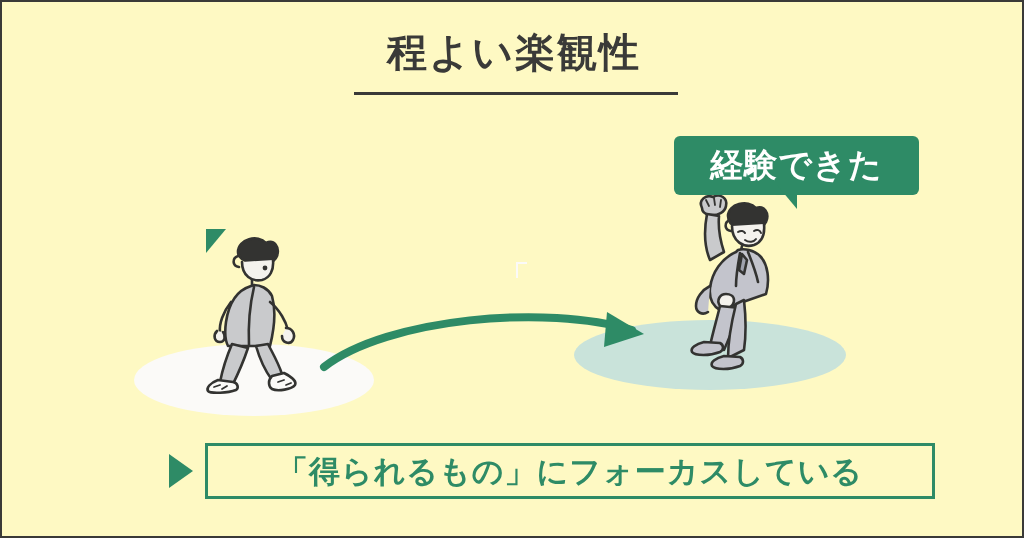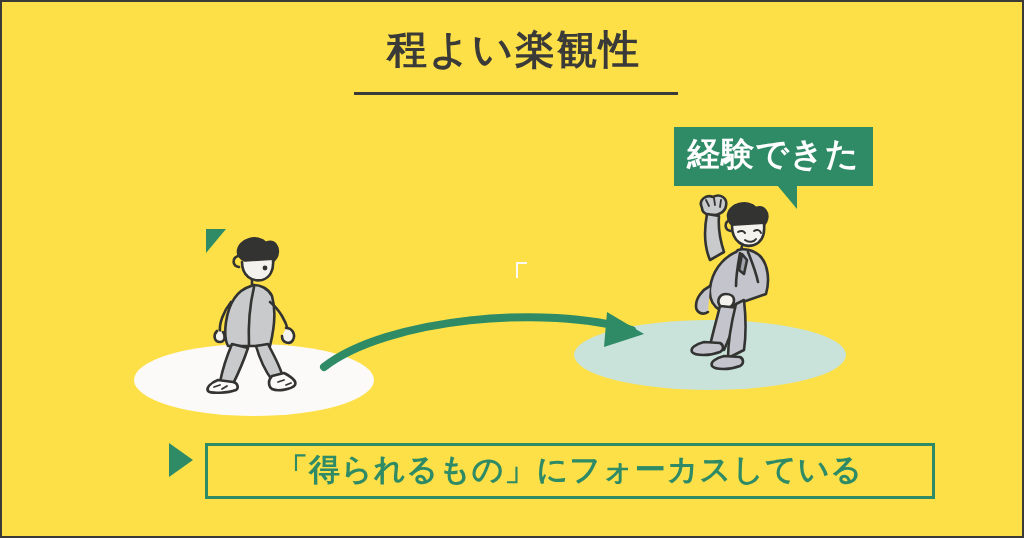--- a/index.html
+++ b/index.html
@@ -4,25 +4,25 @@
 <style>
   html, body {
     margin: 0;
     padding: 0;
     background: #ffffff;
   }
   #canvas {
     position: relative;
     width: 1024px;
     height: 538px;
-    background: #fde047;
+    background: #fef9c3;
     box-sizing: border-box;
     border: 2px solid #3A3A38;
     overflow: hidden;
-    font-family: Liberation Mono, monospace;
+    font-family: Liberation Serif, serif;
   }
 
   
   #title-block {
     position: absolute;
     left: 0;
     top: 26px;
     width: 1024px;
     text-align: center;
   }
@@ -91,23 +91,24 @@
     height: 59px;
   }
   #bubble-left-tail {
     left: 204px;
     top: 227px;
     border-left: 20px solid #2E8B66;
     border-bottom: 24px solid transparent;
   }
   #bubble-right {
     left: 672px;
-    top: 125px;
-    width: 199px;
+    top: 134px;
+    width: 245px;
     height: 59px;
+    border-radius: 6px;
   }
   #bubble-right-tail {
     left: 775px;
     top: 183px;
     border-right: 20px solid #2E8B66;
     border-bottom: 24px solid transparent;
   }
 
   
   .figure { position: absolute; }
@@ -127,21 +128,21 @@
     border-left: 2px solid #FBFAF8;
     border-top: 2px solid #FBFAF8;
   }
 
   
   #banner-row {
     position: absolute;
     left: 126px;
     top: 441px;
     display: flex;
-    align-items: flex-start;
+    align-items: center;
     padding-left: 41px;
   }
   #banner-marker {
     width: 0;
     height: 0;
     border-left: 24px solid #2E8B66;
     border-top: 17px solid transparent;
     border-bottom: 17px solid transparent;
     margin-right: 12px;
   }

